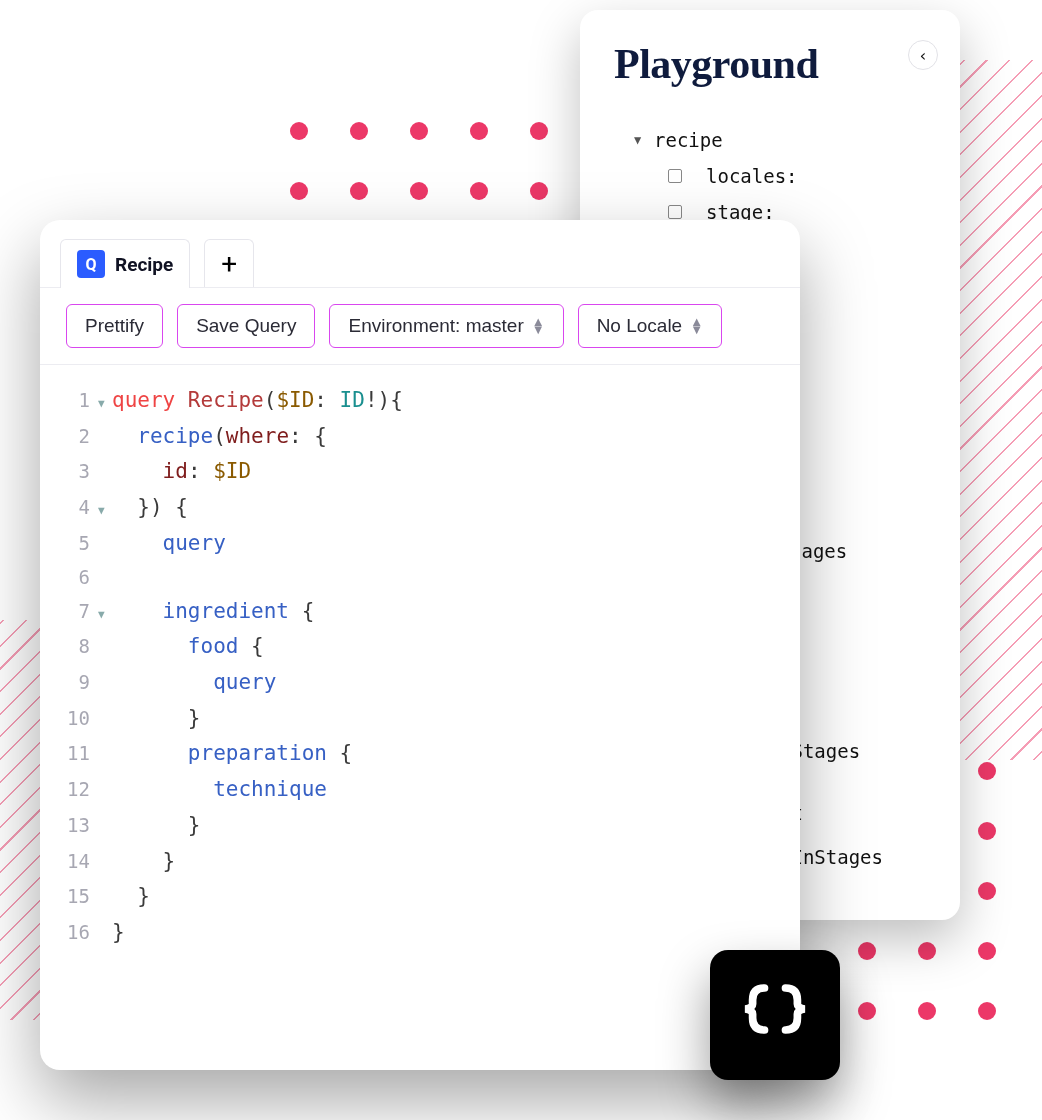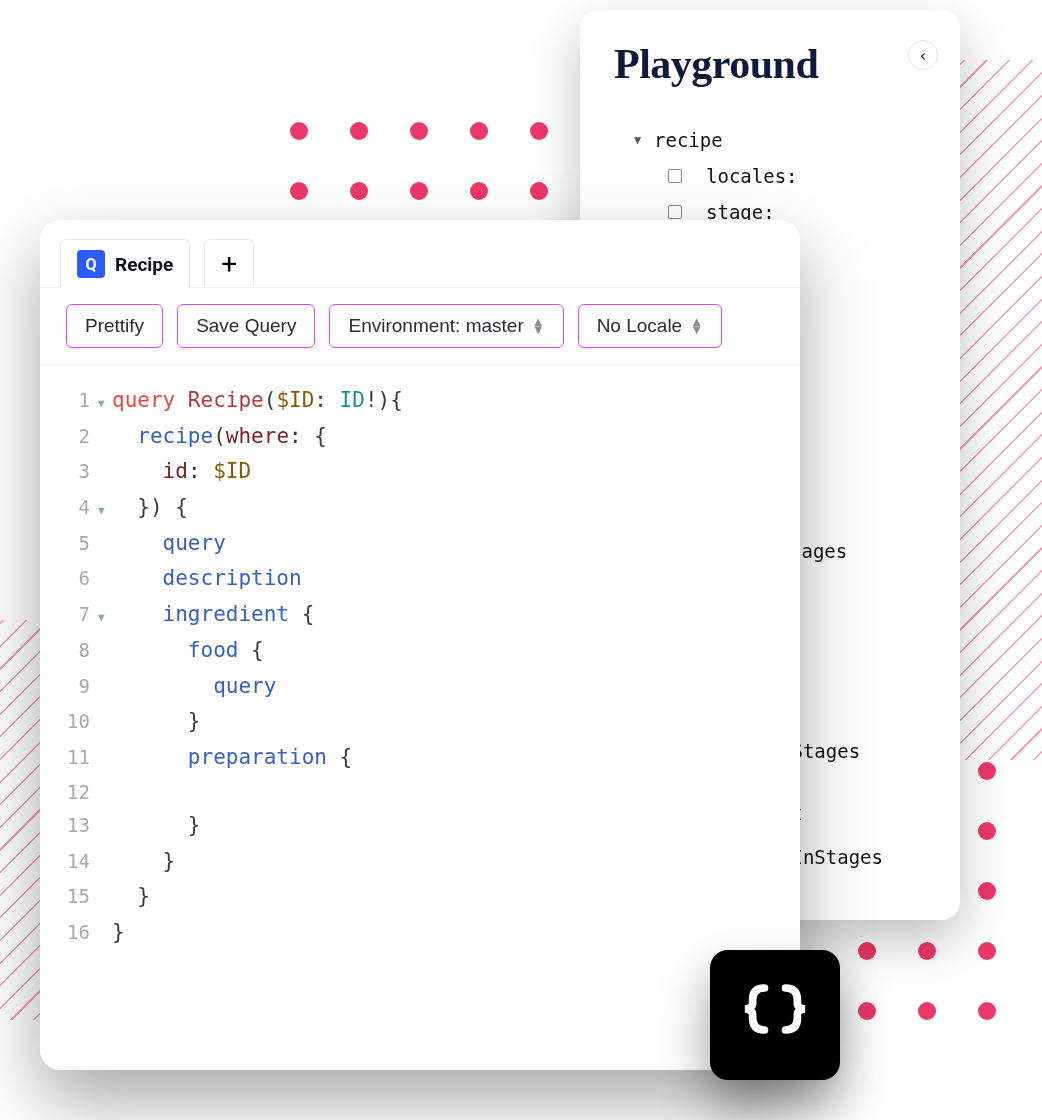--- a/index.html
+++ b/index.html
@@ -296,21 +296,20 @@
         <div class="code"><span class="pn">  }) {</span></div>
       </div>
       <div class="line">
         <div class="ln">5</div>
         <div class="fold"></div>
         <div class="code"><span class="pn">    </span><span class="fld">query</span></div>
       </div>
       <div class="line">
         <div class="ln">6</div>
         <div class="fold"></div>
-        <div class="code"><span class="pn">    </span><span class="fld">description</span></div>
       </div>
       <div class="line">
         <div class="ln">7</div>
         <div class="fold">▼</div>
         <div class="code"><span class="pn">    </span><span class="fld">ingredient</span><span class="pn"> {</span></div>
       </div>
       <div class="line">
         <div class="ln">8</div>
         <div class="fold"></div>
         <div class="code"><span class="pn">      </span><span class="fld">food</span><span class="pn"> {</span></div>
@@ -326,20 +325,21 @@
         <div class="code"><span class="pn">      }</span></div>
       </div>
       <div class="line">
         <div class="ln">11</div>
         <div class="fold"></div>
         <div class="code"><span class="pn">      </span><span class="fld">preparation</span><span class="pn"> {</span></div>
       </div>
       <div class="line">
         <div class="ln">12</div>
         <div class="fold"></div>
+        <div class="code"><span class="pn">        </span><span class="fld">technique</span></div>
       </div>
       <div class="line">
         <div class="ln">13</div>
         <div class="fold"></div>
         <div class="code"><span class="pn">      }</span></div>
       </div>
       <div class="line">
         <div class="ln">14</div>
         <div class="fold"></div>
         <div class="code"><span class="pn">    }</span></div>

